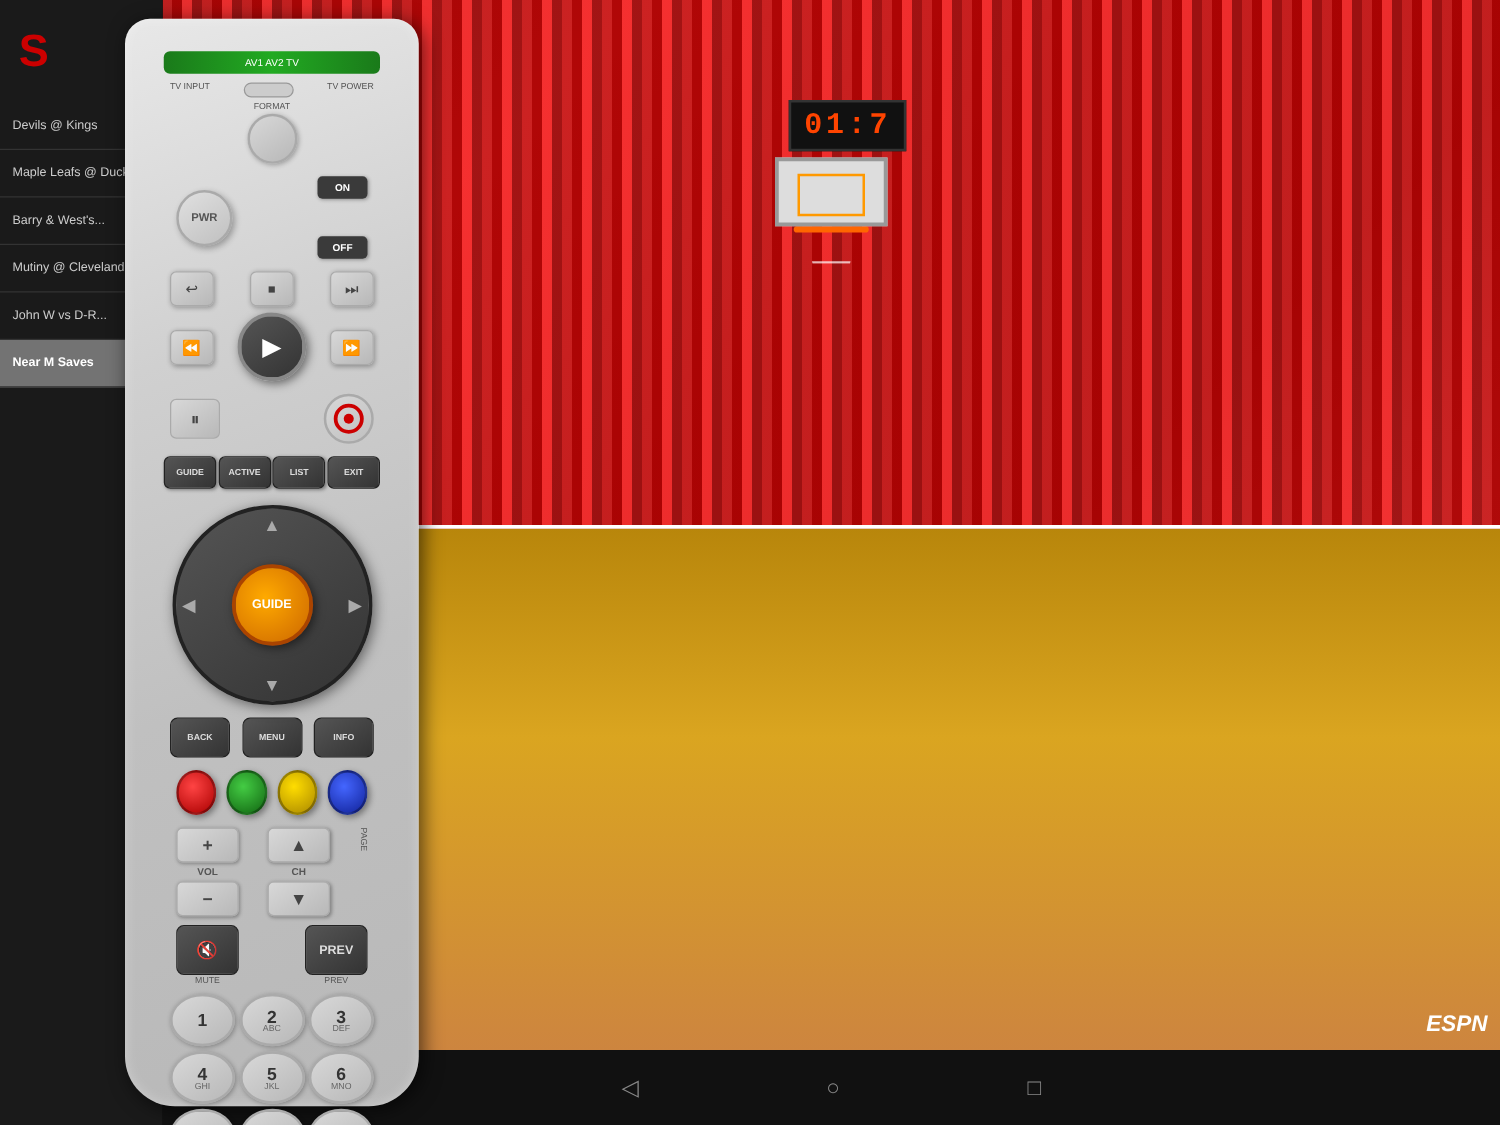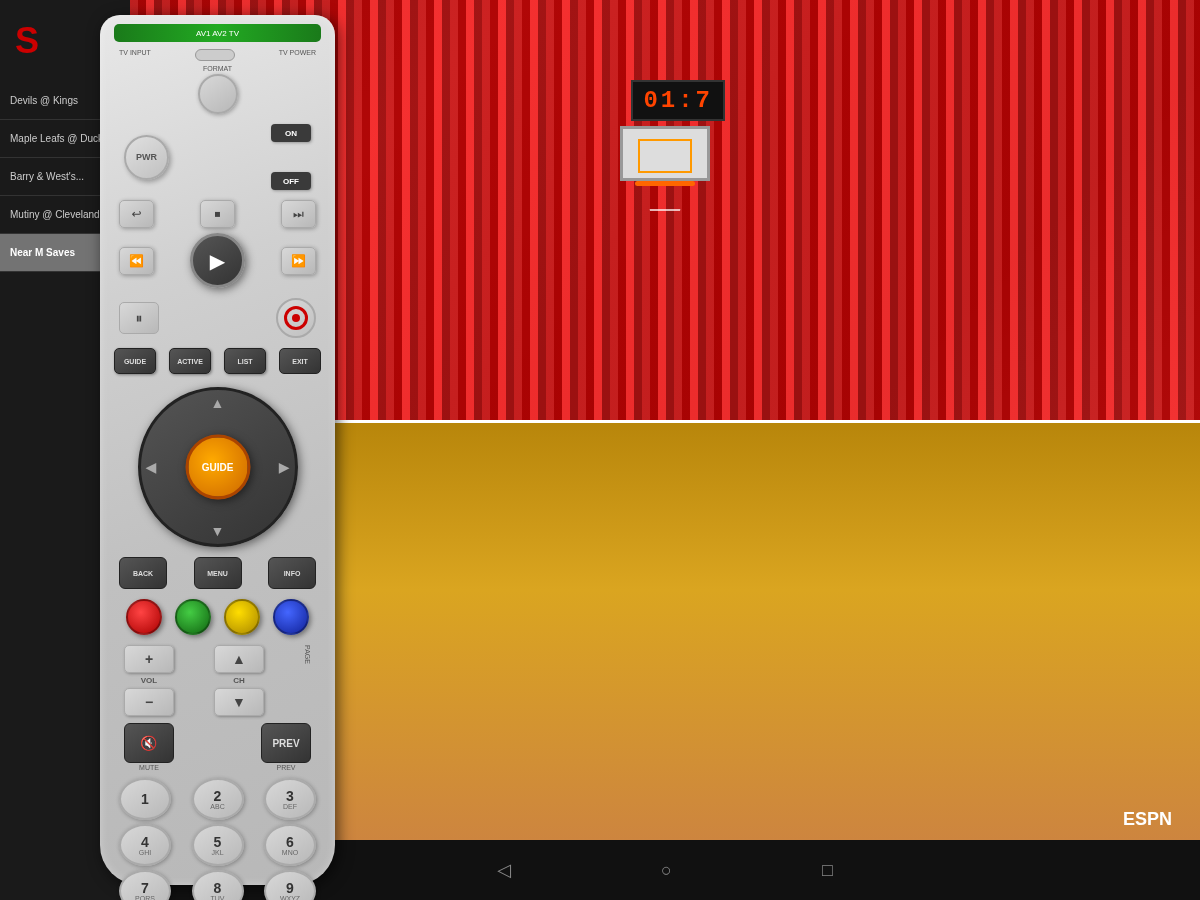--- a/index.html
+++ b/index.html
@@ -152,24 +152,25 @@
         #aa0000 8px, #aa0000 16px,
         #ff3333 16px, #ff3333 24px,
         #991111 24px, #991111 32px
       );
       opacity: 0.8;
     }
 
     .espn-logo {
       position: absolute;
       bottom: 10px;
-      right: 28px;
+      right: 10px;
       color: #fff;
       font-size: 18px;
       font-weight: bold;
+      font-style: italic;
       background: transparent;
     }
 
     .android-nav {
       position: absolute;
       bottom: 0; left: 0; right: 0;
       height: 60px;
       background: #111;
       display: flex;
       align-items: center;
@@ -187,21 +188,21 @@
     .remote {
       position: absolute;
       top: 15px;
       left: 100px;
       width: 235px;
       height: 870px;
       background: linear-gradient(160deg, #e8e8e8 0%, #d0d0d0 30%, #c0c0c0 60%, #b8b8b8 100%);
       border-radius: 20px 20px 40px 40px;
       box-shadow: 3px 3px 15px rgba(0,0,0,0.6), inset 0 0 10px rgba(255,255,255,0.3);
       z-index: 10;
-      padding: 4px;
+      padding: 21px;
     }
 
     .remote-top-bar {
       background: linear-gradient(90deg, #1a7a1a 0%, #22aa22 50%, #1a7a1a 100%);
       height: 18px;
       border-radius: 5px;
       margin: 5px 10px;
       display: flex;
       align-items: center;
       justify-content: center;
@@ -653,20 +654,23 @@
     </div>
     <div class="sidebar-item">
       <div class="sidebar-item-text">Maple Leafs @ Ducks</div>
     </div>
     <div class="sidebar-item">
       <div class="sidebar-item-text">Barry &amp; West's...</div>
     </div>
     <div class="sidebar-item">
       <div class="sidebar-item-text">Mutiny @ Cleveland</div>
     </div>
+    <div class="sidebar-item">
+      <div class="sidebar-item-text">John W vs D-R...</div>
+    </div>
     <div class="sidebar-item active">
       <div class="sidebar-item-text">Near M Saves</div>
     </div>
   </div>
 
   <div class="video-area">
     <div class="basketball-bg">
       <div class="crowd-top"></div>
 
       <div class="backboard">

